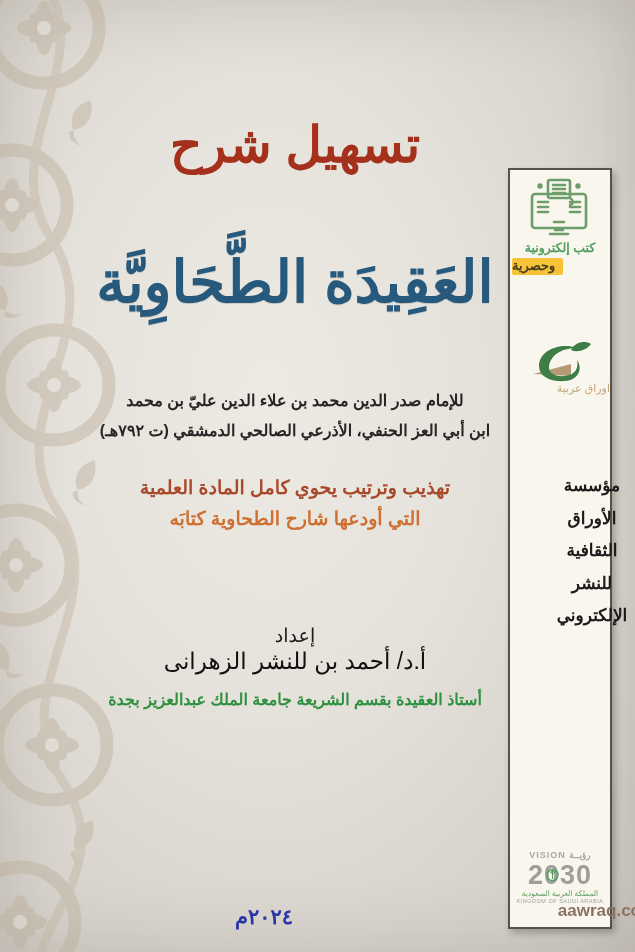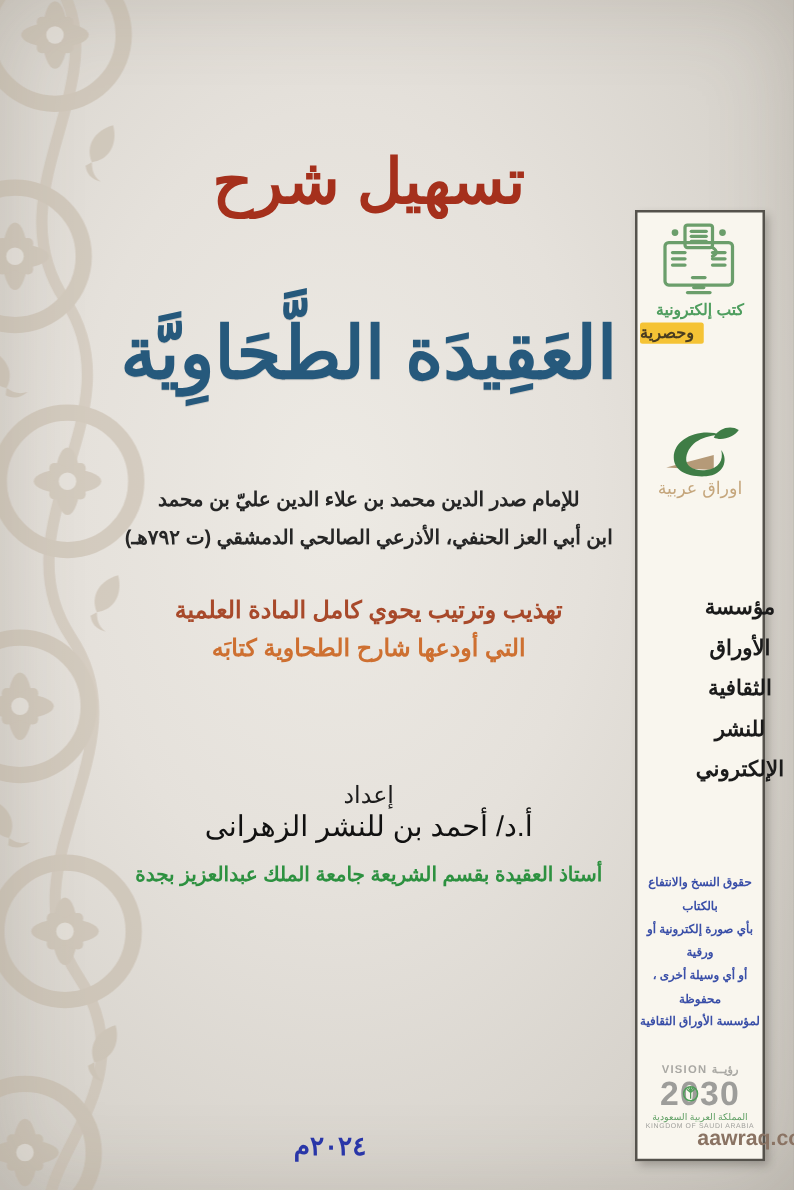--- a/index.html
+++ b/index.html
@@ -29,22 +29,22 @@
     left:508px; top:168px; width:100px; height:757px;
     background:#f9f6ee; border:2px solid #55524c;
     box-shadow:3px 4px 7px rgba(40,35,30,.30);
   }
   .sb-icon{position:absolute; left:16px; top:8px;}
   .sb-ebooks{position:absolute; left:0; top:70px; width:100%; text-align:center;
              font-size:12.5px; font-weight:bold; color:#4f9e5f; direction:rtl;}
   .sb-chip{position:absolute; left:2px; top:88px; background:#f5c335; color:#4a3d20;
            font-size:13px; font-weight:bold; padding:0 8px 2px 0; border-radius:2px; direction:rtl;}
   .awraq-logo{position:absolute; left:15px; top:168px;}
-  .awraq-label{position:absolute; left:0; top:212px; width:100%; text-align:center;
-               font-size:14px; color:#c5a67c; direction:rtl;}
+  .awraq-label{position:absolute; left:0; top:212px; width:100%; text-align:right;
+               font-size:11px; color:#c5a67c; direction:rtl;}
   .org{position:absolute; left:0; top:300px; width:100%; text-align:center;
        font-size:17px; font-weight:bold; color:#1b1b1b; line-height:32.5px; direction:rtl;padding-left:32px;}
   .copyright{position:absolute; left:0; top:528px; width:100%; text-align:center;
              font-size:9.5px; font-weight:bold; color:#3a4fa8; line-height:18.5px; direction:rtl;}
   .vision{position:absolute; left:0; top:680px; width:100%; text-align:center;}
   .vision-row{font-size:9px; letter-spacing:1px; color:#a9a8a3; font-weight:bold;}
   .vision-year-wrap{position:relative; display:inline-block; margin-top:1px;}
   .vision-year{font-size:27px; font-weight:bold; color:#9d9d9a; letter-spacing:1px; line-height:28px;}
   .vision-emblem{position:absolute; left:18px; top:6px; pointer-events:none;}
   .ksa-ar{font-size:7.5px; color:#5d9e62; direction:rtl; margin-top:0px;}
@@ -140,26 +140,20 @@
     <div class="awraq-label">اوراق عربية</div>
 
     <div class="org">
       <div>مؤسسة</div>
       <div>الأوراق</div>
       <div>الثقافية</div>
       <div>للنشر</div>
       <div>الإلكتروني</div>
     </div>
 
-    <div class="copyright">
-      <div>حقوق النسخ والانتفاع بالكتاب</div>
-      <div>بأي صورة إلكترونية أو ورقية</div>
-      <div>أو أي وسيلة أخرى ، محفوظة</div>
-      <div>لمؤسسة الأوراق الثقافية</div>
-    </div>
 
     <div class="vision">
       <div class="vision-row">
         <span>VISION</span>
         <span>رؤيــة</span>
       </div>
       <span class="vision-year-wrap">
         <span class="vision-year">2030</span>
         <svg class="vision-emblem" width="13" height="16" viewBox="0 0 13 16">
           <circle cx="6.5" cy="8" r="5.6" fill="none" stroke="#4e9e58" stroke-width="1.2"></circle>

